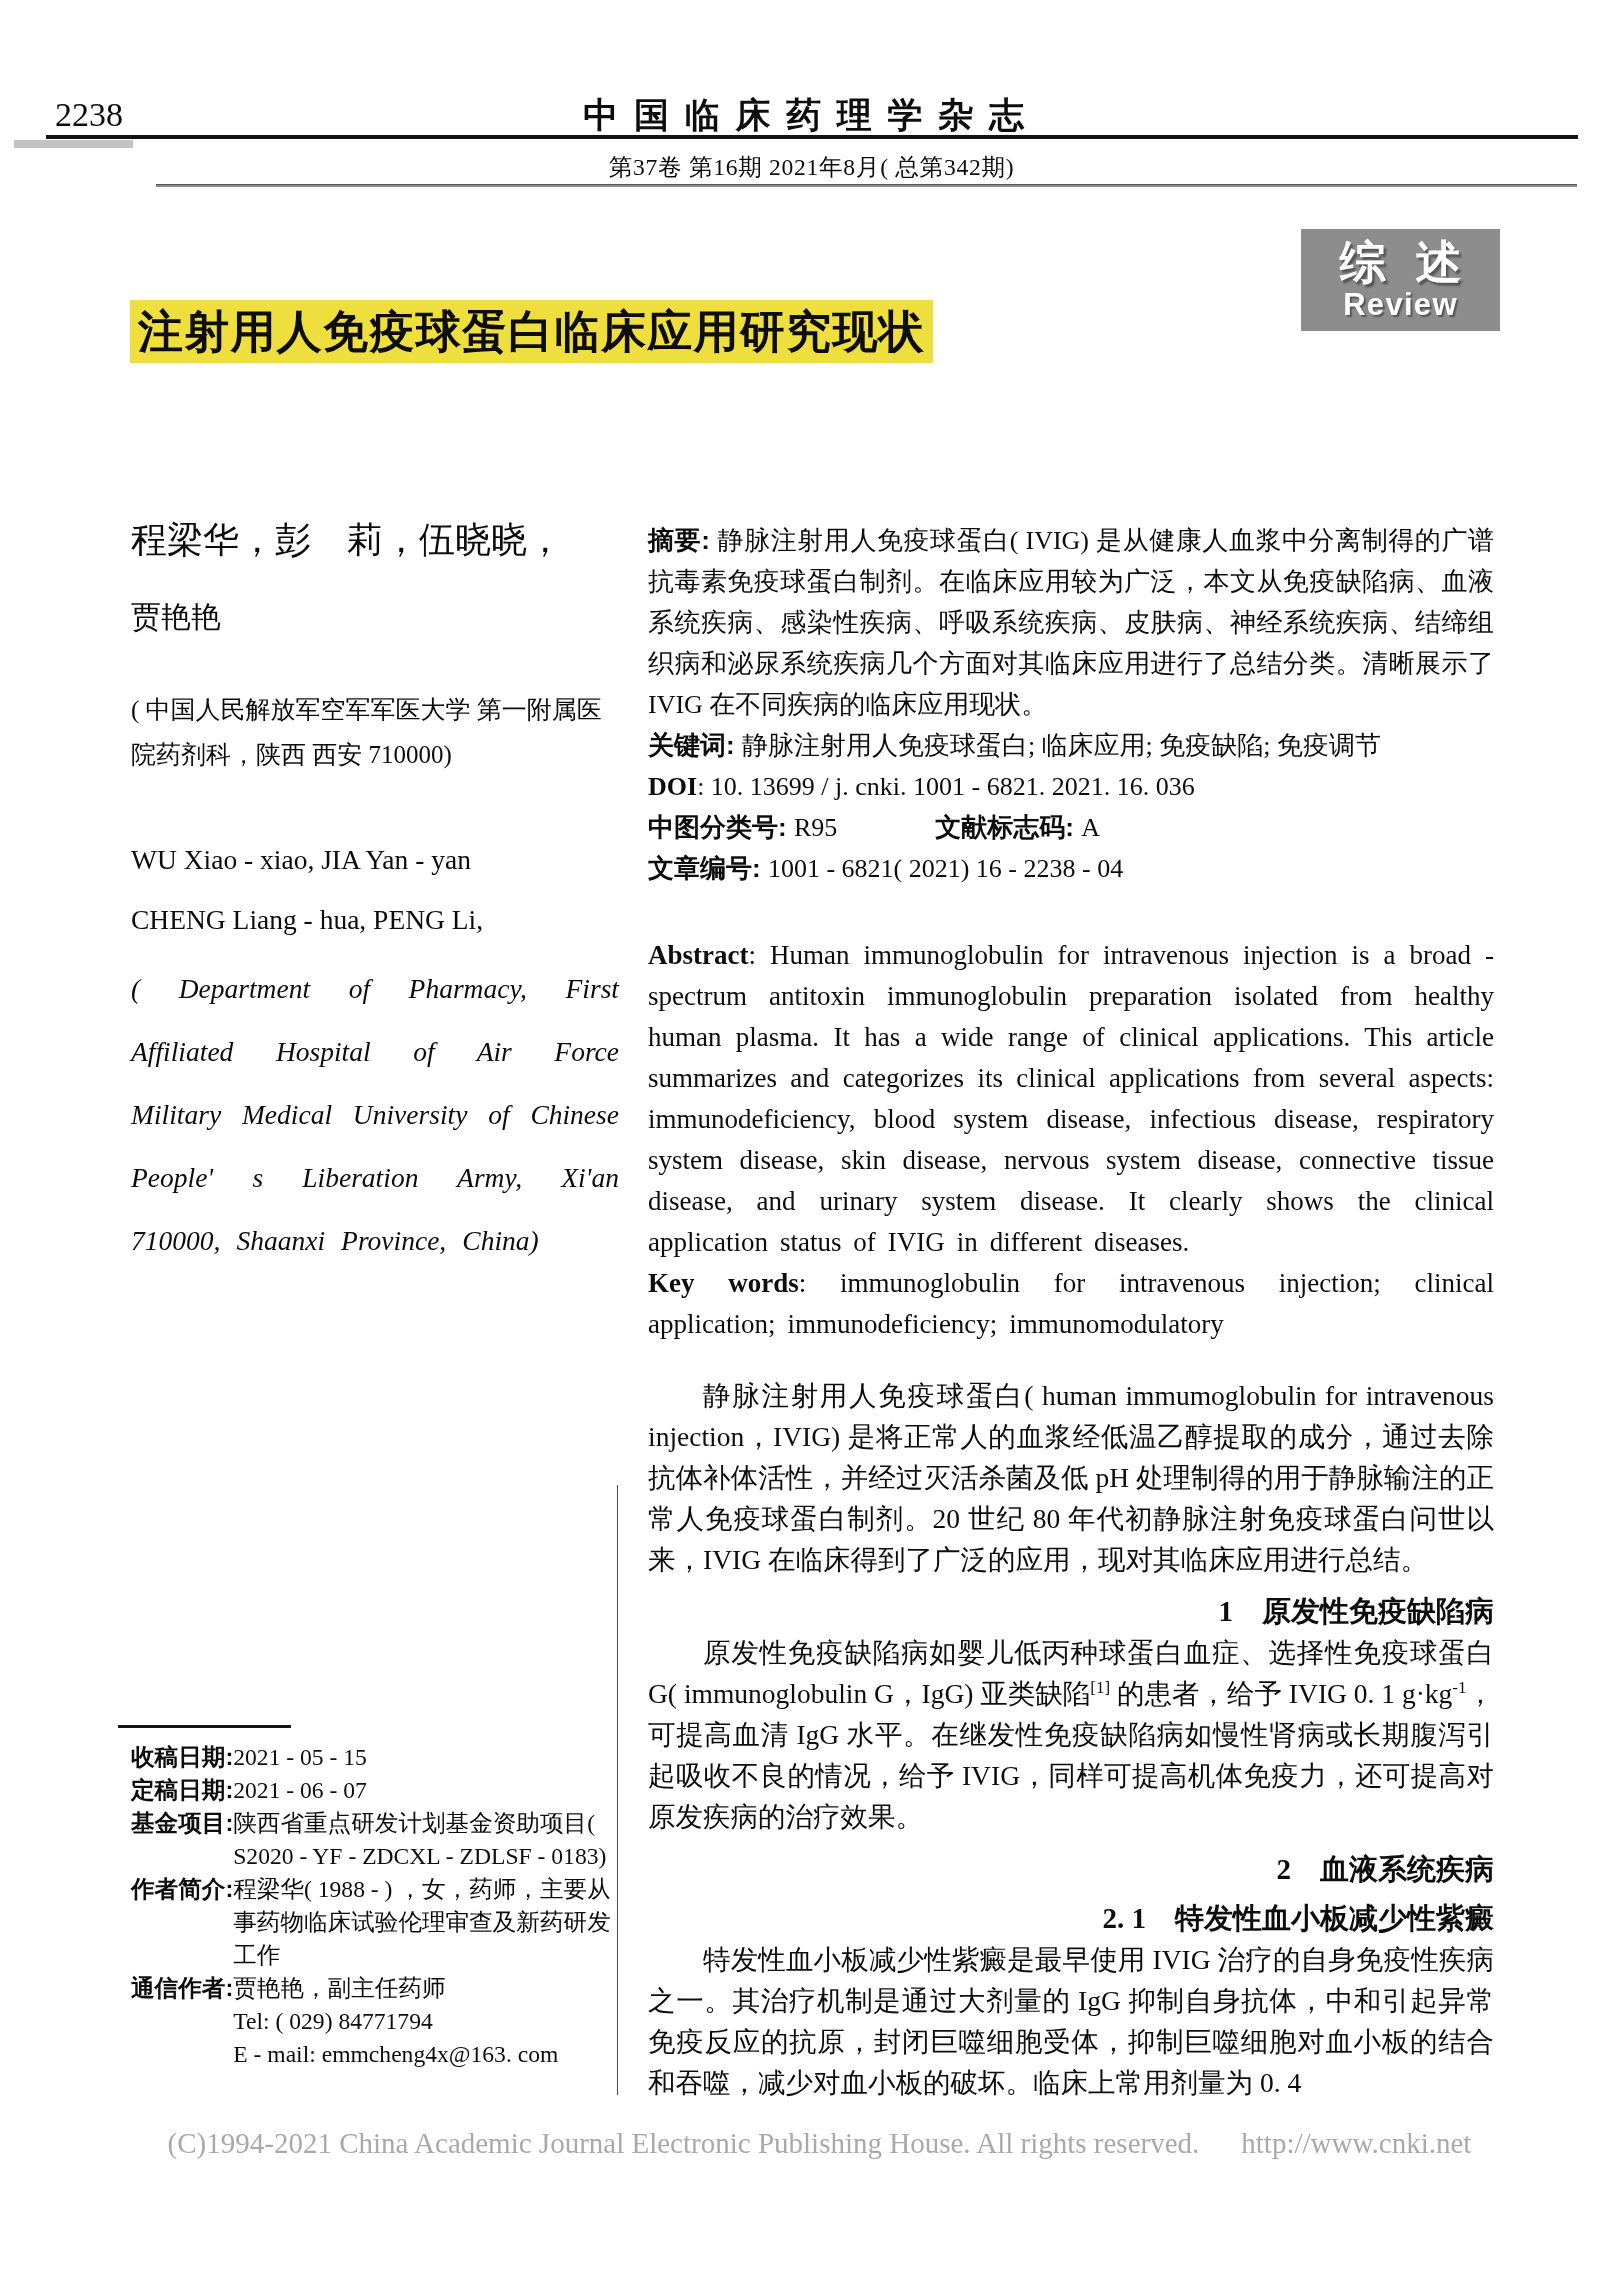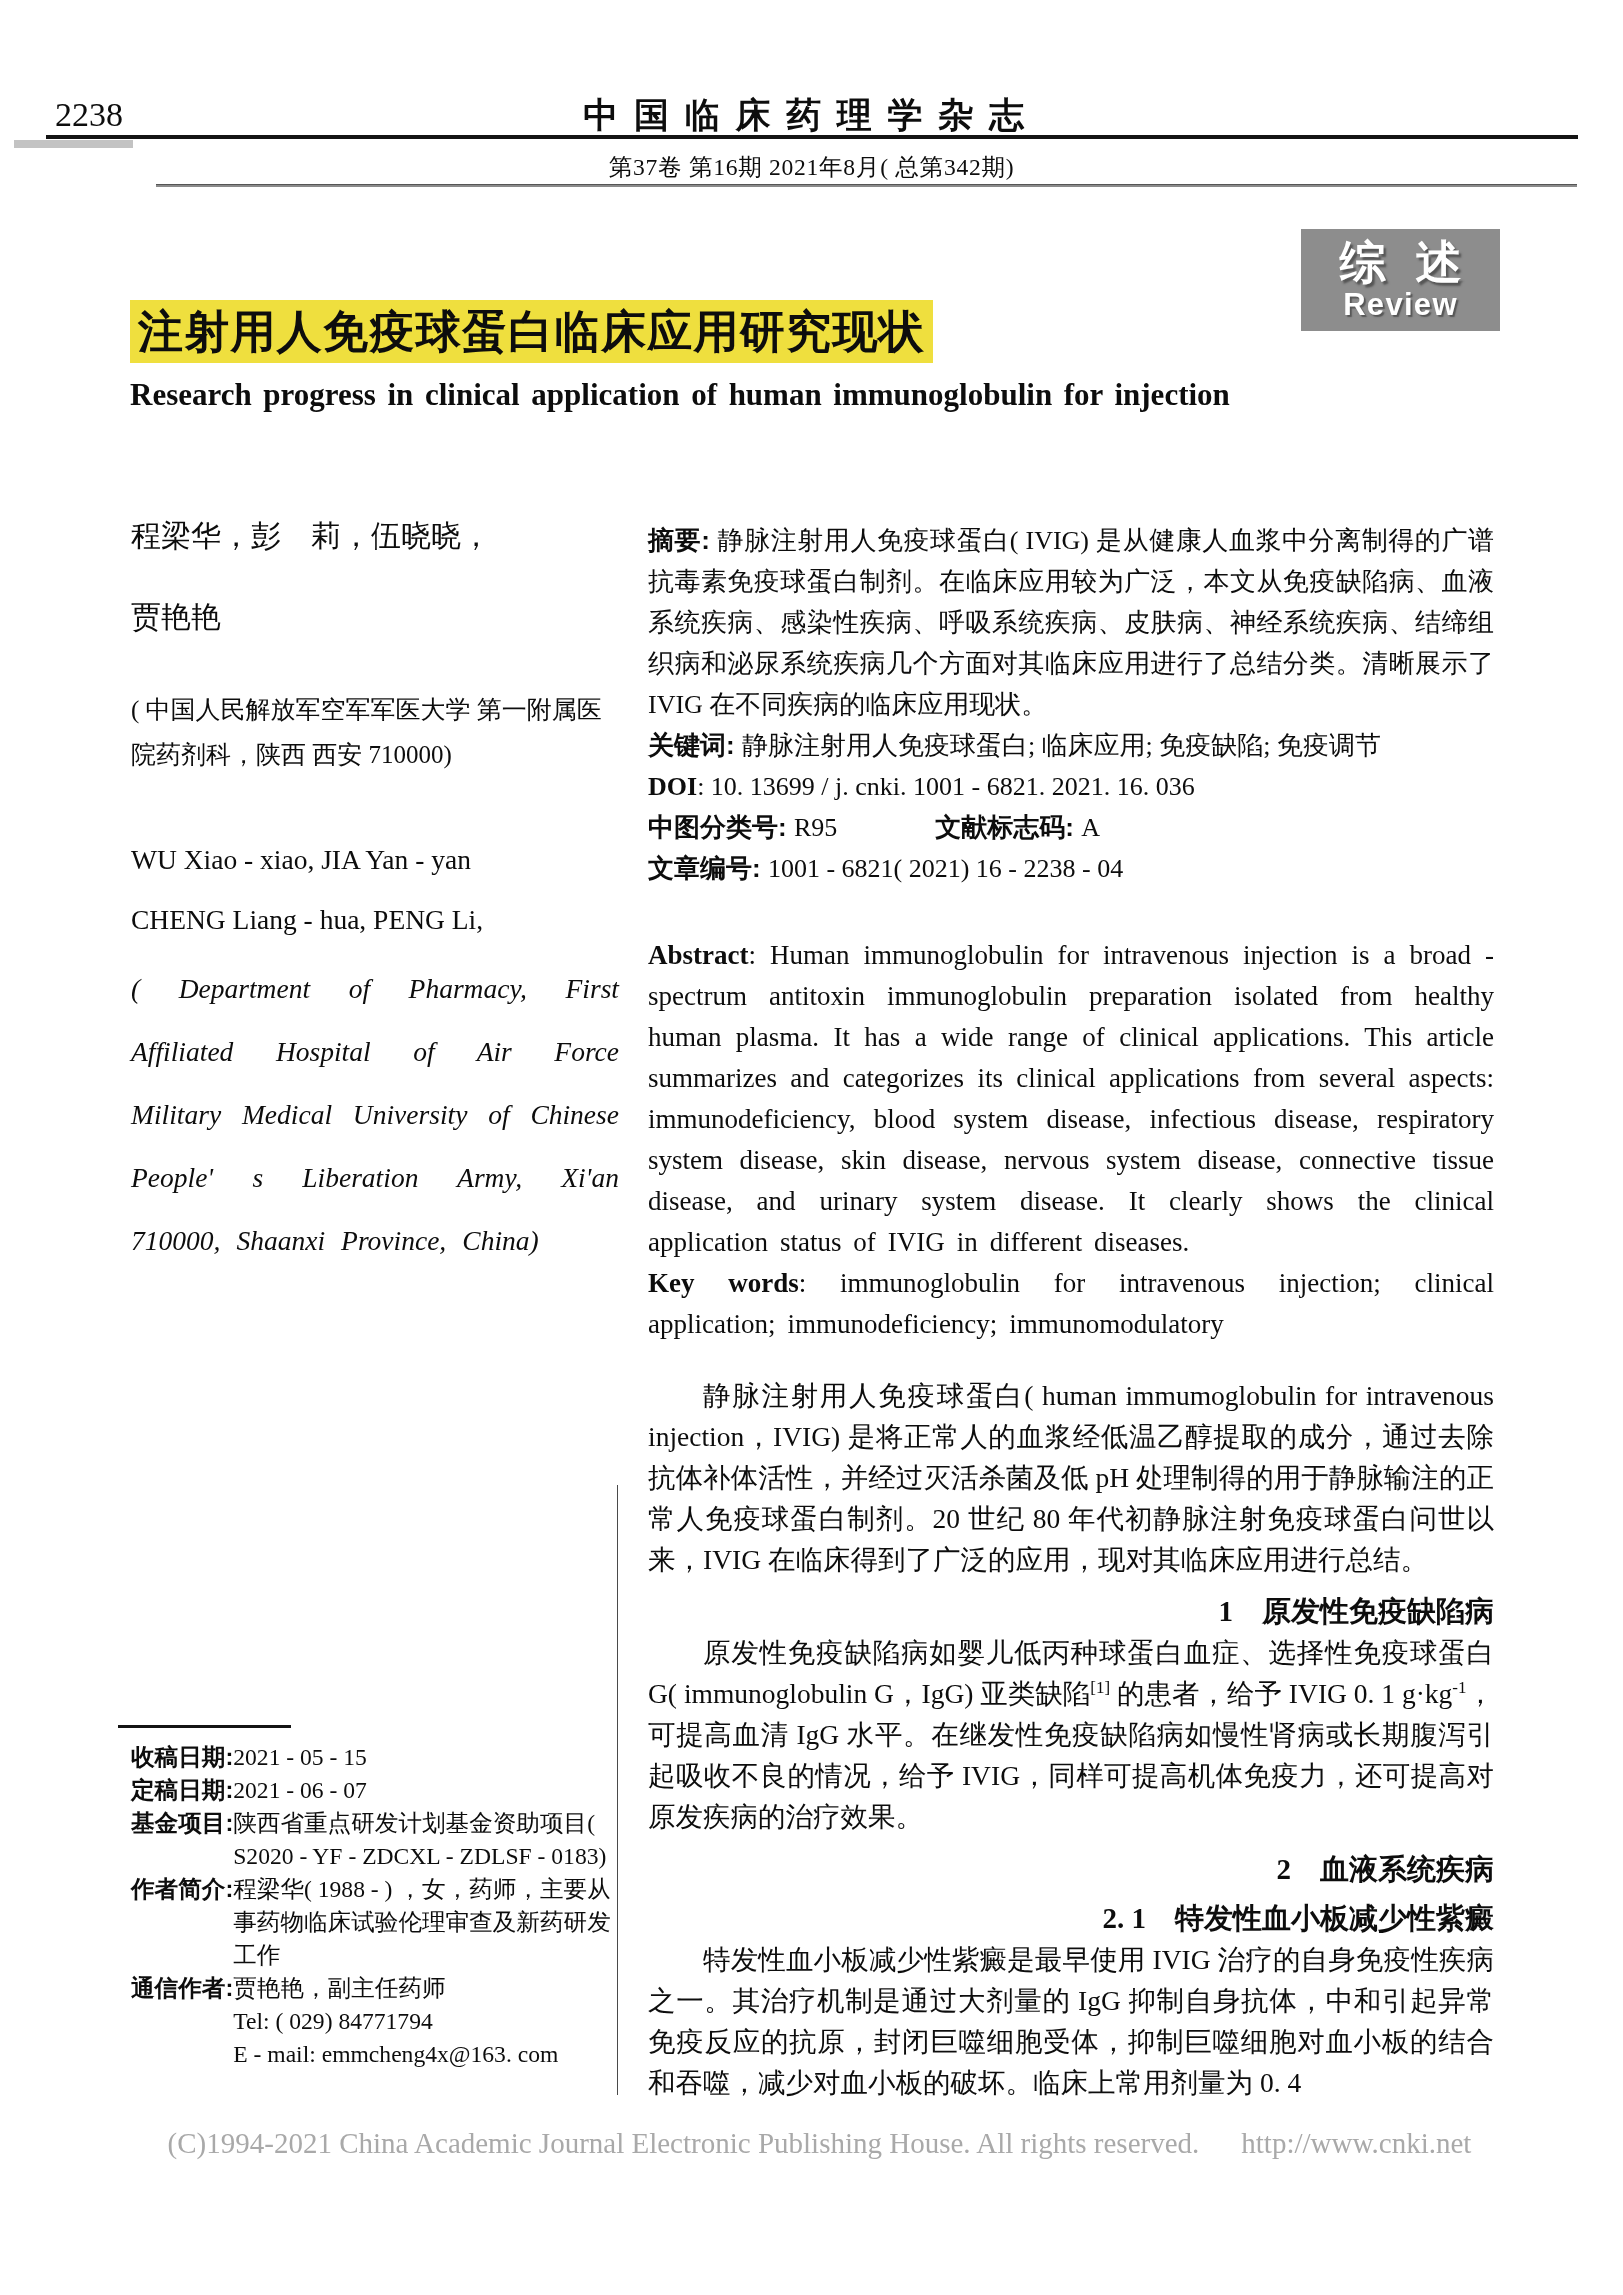--- a/index.html
+++ b/index.html
@@ -31,21 +31,21 @@
     text-shadow:2px 2px 1.3px rgba(40,40,40,.55); }
 
   
   .title-cn { left:130px; top:300px; font-size:45px; line-height:63px; font-weight:bold;
     font-family:"Liberation Sans","DejaVu Sans",sans-serif; letter-spacing:1.3px;
     background:var(--highlight,#efdf3e); padding:0 7.9px; }
   .title-en { left:130px; top:377px; width:1368px; font-size:31px; font-weight:bold;
     word-spacing:3.9px; }
 
   
-  .authors-cn-1 { left:131px; top:516px; font-size:30px; }
+  .authors-cn-1 { left:131px; top:516px; font-size:36px; }
   .authors-cn-2 { left:131px; top:597px; font-size:30px; }
   .affil-cn { left:131px; top:687px; width:488px; font-size:25px; line-height:45px; }
   .authors-en { left:131px; top:830px; width:488px; font-size:27.5px; line-height:60px; }
   .affil-en { left:131px; top:957px; width:488px; font-size:27.5px; line-height:63px;
     font-style:italic; text-align:justify; word-spacing:9.2px; }
 
   .footnote-rule { left:118px; top:1725px; width:173px; height:2.6px; background:#141414; }
   .footnotes { left:131px; top:1741px; width:490px; font-size:23.6px; line-height:33px; }
   .fn-row { display:flex; align-items:flex-start; }
   .fn-label { white-space:nowrap; font-family:"Liberation Sans","DejaVu Sans",sans-serif;
@@ -87,21 +87,20 @@
   <div class="abs rule-top-shadow"></div>
   <div class="abs volume-line">第37卷  第16期  2021年8月( 总第342期)</div>
   <div class="abs rule-sub"></div>
 
   <div class="abs badge">
     <div class="badge-zh">综述</div>
     <div class="badge-en">Review</div>
   </div>
 
   <div class="abs title-cn">注射用人免疫球蛋白临床应用研究现状</div>
-  <div class="abs title-en">Research progress in clinical application of human immunoglobulin for injection</div>
 
   <div class="abs authors-cn-1">程梁华，彭　莉，伍晓晓，</div>
   <div class="abs authors-cn-2">贾艳艳</div>
   <div class="abs affil-cn">( 中国人民解放军空军军医大学 第一附属医院药剂科，陕西 西安 710000)</div>
   <div class="abs authors-en">
     <div>WU Xiao - xiao, JIA Yan - yan</div>
     <div>CHENG Liang - hua, PENG Li,</div>
   </div>
   <div class="abs affil-en">( Department of Pharmacy, First Affiliated Hospital of Air Force Military Medical University of Chinese People' s Liberation Army, Xi'an 710000, Shaanxi Province, China)</div>
 

